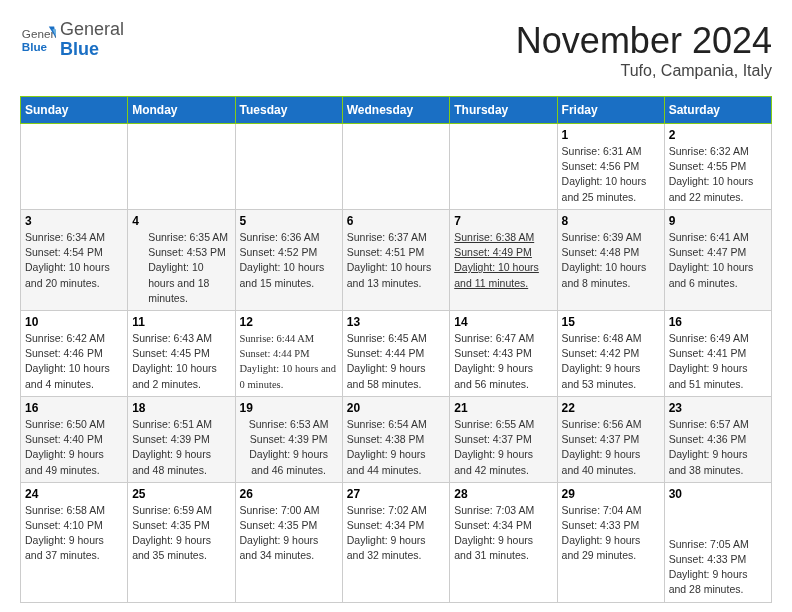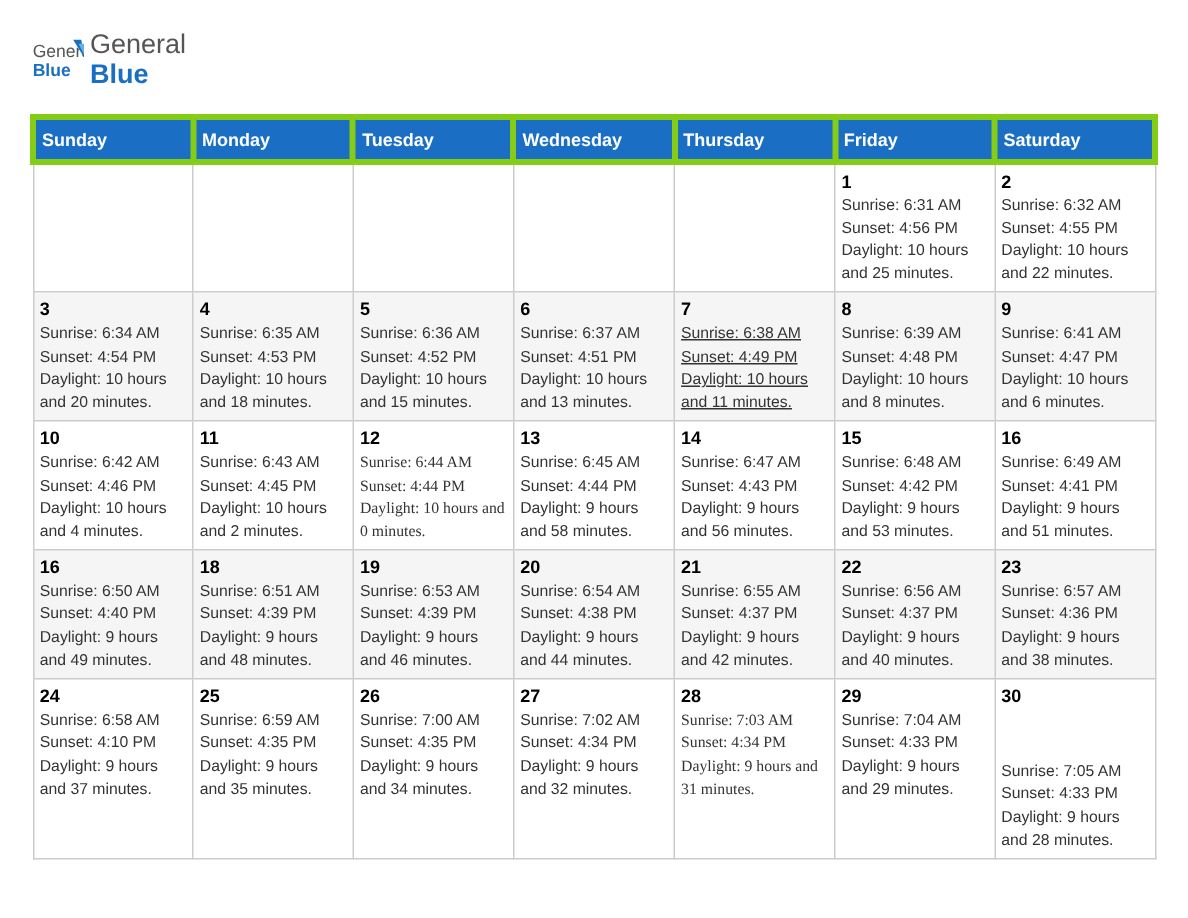--- a/index.html
+++ b/index.html
@@ -47,21 +47,21 @@
       width: 100%;
       border-collapse: collapse;
       font-size: 11px;
     }
     .calendar th {
       background: #1a6fc4;
       color: #fff;
       padding: 6px 4px;
       text-align: left;
       font-size: 12px;
-      border: 4px solid #84cc16;
+      border: 1px solid #84cc16;
     }
     .calendar td {
       border: 1px solid #ccc;
       vertical-align: top;
       padding: 4px;
       width: 108px;
       min-height: 80px;
       background: #fff;
     }
     .calendar tr:nth-child(even) td {
@@ -94,20 +94,22 @@
       <polygon points="36,8 42,20 40,8" fill="#6ab0e0"></polygon>
     </svg>
     <div>
       <div class="logo-text">
         <span class="logo-general">General</span><br>
         <span class="logo-blue">Blue</span>
       </div>
     </div>
   </div>
   <div class="title-area">
+    <div class="month-title">November 2024</div>
+    <div class="location-title">Tufo, Campania, Italy</div>
   </div>
 </div>
 
 <table class="calendar">
   <thead>
     <tr>
     <th>Sunday</th>
         <th>Monday</th>
         <th>Tuesday</th>
         <th>Wednesday</th>
@@ -138,21 +140,21 @@
       </tr>
       <tr>
         <td>
           <span class="day-number">3</span>
           <div class="day-info" style="white-space: pre-line;">Sunrise: 6:34 AM
 Sunset: 4:54 PM
 Daylight: 10 hours and 20 minutes.</div>
         </td>
         <td>
           <span class="day-number">4</span>
-          <div class="day-info" style="white-space: pre-line;">Sunrise: 6:35 AM
+          <div class="day-info" style="white-space: pre-line; margin-left: 16px;">Sunrise: 6:35 AM
 Sunset: 4:53 PM
 Daylight: 10 hours and 18 minutes.</div>
         </td>
         <td>
           <span class="day-number">5</span>
           <div class="day-info" style="white-space: pre-line;">Sunrise: 6:36 AM
 Sunset: 4:52 PM
 Daylight: 10 hours and 15 minutes.</div>
         </td>
         <td>
@@ -232,21 +234,21 @@
 Daylight: 9 hours and 49 minutes.</div>
         </td>
         <td>
           <span class="day-number">18</span>
           <div class="day-info" style="white-space: pre-line;">Sunrise: 6:51 AM
 Sunset: 4:39 PM
 Daylight: 9 hours and 48 minutes.</div>
         </td>
         <td>
           <span class="day-number">19</span>
-          <div class="day-info" style="white-space: pre-line;">Sunrise: 6:53 AM
+          <div class="day-info" style="white-space: pre-line; text-align: center;">Sunrise: 6:53 AM
 Sunset: 4:39 PM
 Daylight: 9 hours and 46 minutes.</div>
         </td>
         <td>
           <span class="day-number">20</span>
           <div class="day-info" style="white-space: pre-line;">Sunrise: 6:54 AM
 Sunset: 4:38 PM
 Daylight: 9 hours and 44 minutes.</div>
         </td>
         <td>
@@ -288,21 +290,21 @@
 Daylight: 9 hours and 34 minutes.</div>
         </td>
         <td>
           <span class="day-number">27</span>
           <div class="day-info" style="white-space: pre-line;">Sunrise: 7:02 AM
 Sunset: 4:34 PM
 Daylight: 9 hours and 32 minutes.</div>
         </td>
         <td>
           <span class="day-number">28</span>
-          <div class="day-info" style="white-space: pre-line; font-family: Liberation Serif, serif;">Sunrise: 7:03 AM
+          <div class="day-info" style="white-space: pre-line;">Sunrise: 7:03 AM
 Sunset: 4:34 PM
 Daylight: 9 hours and 31 minutes.</div>
         </td>
         <td>
           <span class="day-number">29</span>
           <div class="day-info" style="white-space: pre-line;">Sunrise: 7:04 AM
 Sunset: 4:33 PM
 Daylight: 9 hours and 29 minutes.</div>
         </td>
         <td>

